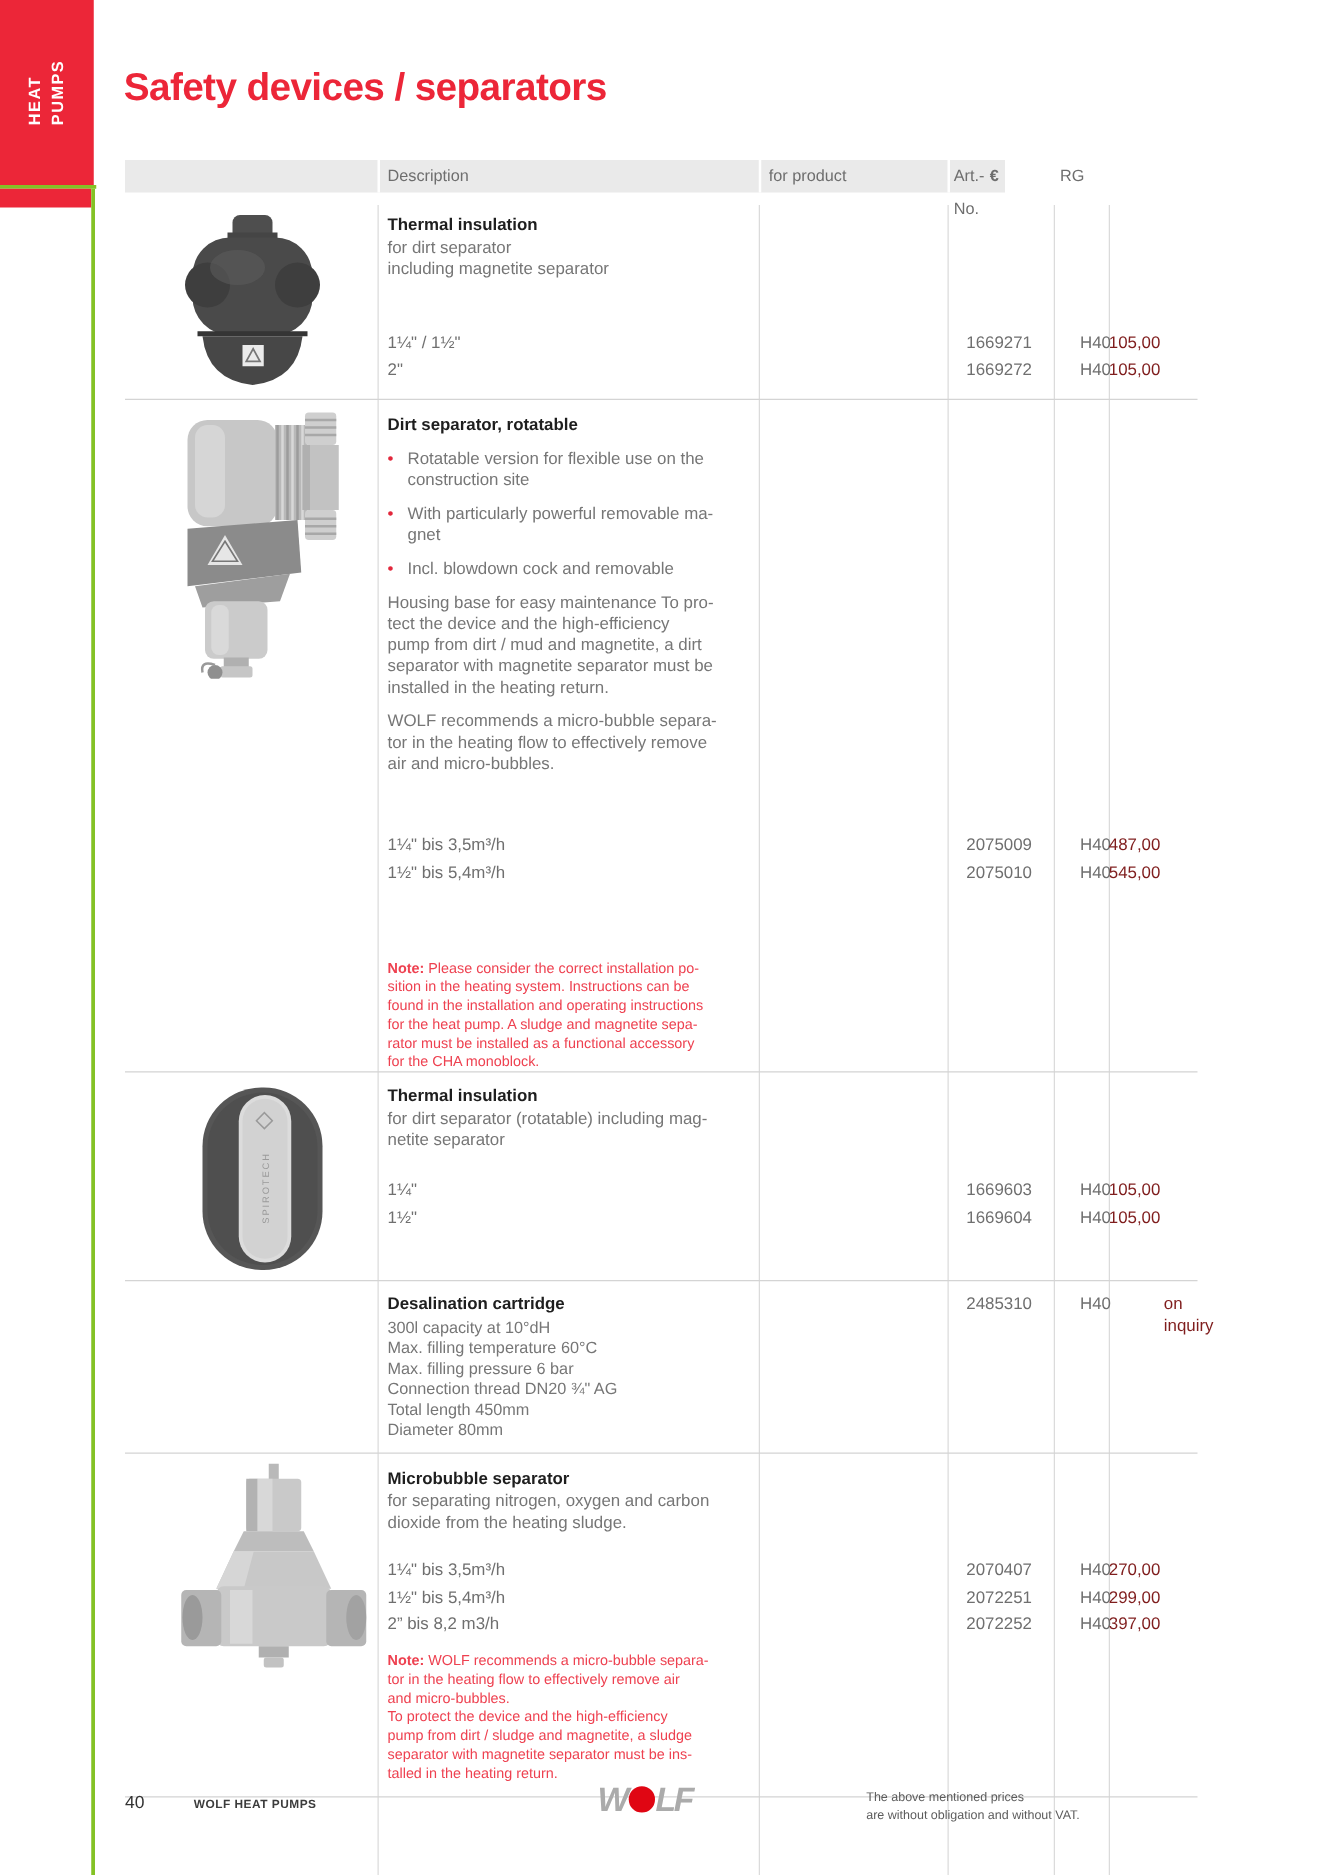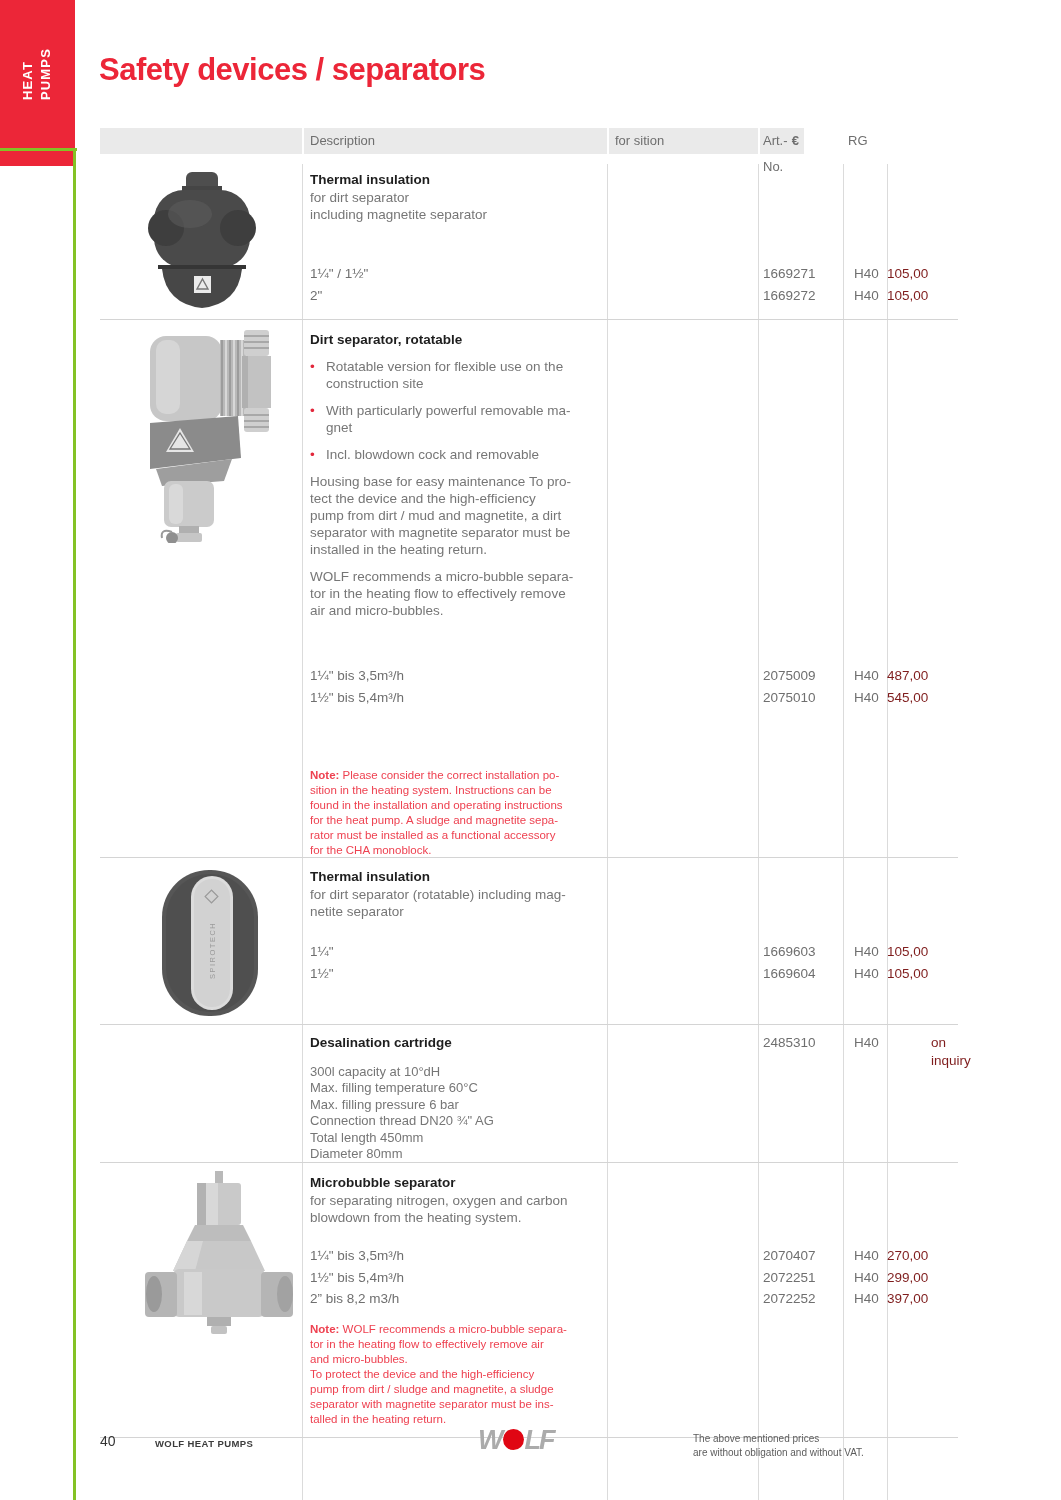--- a/index.html
+++ b/index.html
@@ -47,27 +47,27 @@
   .p-title{font-weight:bold;color:#1e1e1e;font-size:13.5px;margin-bottom:1px;}
   .bullet{display:flex;margin-top:10px;}
   .b-dot{width:16px;flex:0 0 16px;color:#e2273b;font-size:13.5px;}
   .b-text{flex:1;}
   .para{margin-top:10px;}
 
   .variants{position:absolute;left:202px;width:656px;}
   .vrow{display:grid;grid-template-columns:305px 151px 85px 44px 71px;
     line-height:21.5px;font-size:13.5px;color:#6f6f6f;}
   .v-size{padding-left:8px;}
-  .v-art{padding-left:5px;}
-  .v-rg{padding-left:11px;}
+  .v-art{padding-left:15px;}
+  .v-rg{padding-left:21px;}
   .v-price{text-align:left;font-weight:normal;color:#7f1d1d;padding-right:2px;}
   .vrow-tight{line-height:17px;}
   .v-price-multi{line-height:17.5px;margin-left:44px;}
 
-  .specs{margin-top:13px;font-size:13px;line-height:16.4px;color:#767676;}
+  .specs{margin-top:3px;font-size:13px;line-height:16.4px;color:#767676;}
 
   .note{position:absolute;left:210px;width:305px;font-size:11.5px;line-height:15px;
     color:#ee4150;}
   .note b{font-weight:bold;}
 
   
   .f-pageno{position:absolute;left:100px;top:1433px;font-size:14px;color:#333;}
   .f-brand{position:absolute;left:155px;top:1438px;font-size:9.5px;font-weight:bold;
     letter-spacing:0.4px;color:#3c3c3c;}
   .f-logo{position:absolute;left:478px;top:1427px;display:flex;align-items:center;}
@@ -86,21 +86,21 @@
 PUMPS</span>
 </div>
 <div class="green-hline"></div>
 <div class="red-strip"></div>
 <div class="green-vline"></div>
 
 <div class="page-title">Safety devices / separators</div>
 
 <div class="thead">
   <span class="hcell h-desc">Description</span>
-  <span class="hcell h-fp">for sition</span>
+  <span class="hcell h-fp">for product</span>
   <span class="hcell h-art">Art.-No.</span>
   <span class="hcell h-rg">RG</span>
   <span class="hcell h-euro">€</span>
   <span class="hdiv" style="left:202px"></span>
   <span class="hdiv" style="left:507px"></span>
   <span class="hdiv" style="left:658px"></span>
   <span class="hdiv" style="left:743px"></span>
   <span class="hdiv" style="left:787px"></span>
 </div>
 
@@ -298,21 +298,21 @@
       <rect x="5" y="103" width="32" height="45" rx="4" fill="#b5b5b5"></rect>
       <ellipse cx="14" cy="125" rx="8" ry="18" fill="#9a9a9a"></ellipse>
       <rect x="121" y="103" width="32" height="45" rx="4" fill="#b5b5b5"></rect>
       <ellipse cx="145" cy="125" rx="8" ry="18" fill="#a2a2a2"></ellipse>
       <rect x="67" y="148" width="24" height="9" fill="#b0b0b0"></rect>
       <rect x="71" y="157" width="16" height="8" rx="2" fill="#c2c2c2"></rect>
     </svg>
     <div class="desc" style="top:11px">
       <div class="p-title">Microbubble separator</div>
       <div class="pre">for separating nitrogen, oxygen and carbon
-blowdown from the heating system.</div>
+dioxide from the heating sludge.</div>
     </div>
     <div class="variants" style="top:82px">
       <div class="vrow">
         <span class="v-size">1¼" bis 3,5m³/h</span>
           <span></span>
         <span class="v-art">2070407</span>
         <span class="v-rg">H40</span>
         <span class="v-price">270,00</span>
       </div>
       <div class="vrow">

